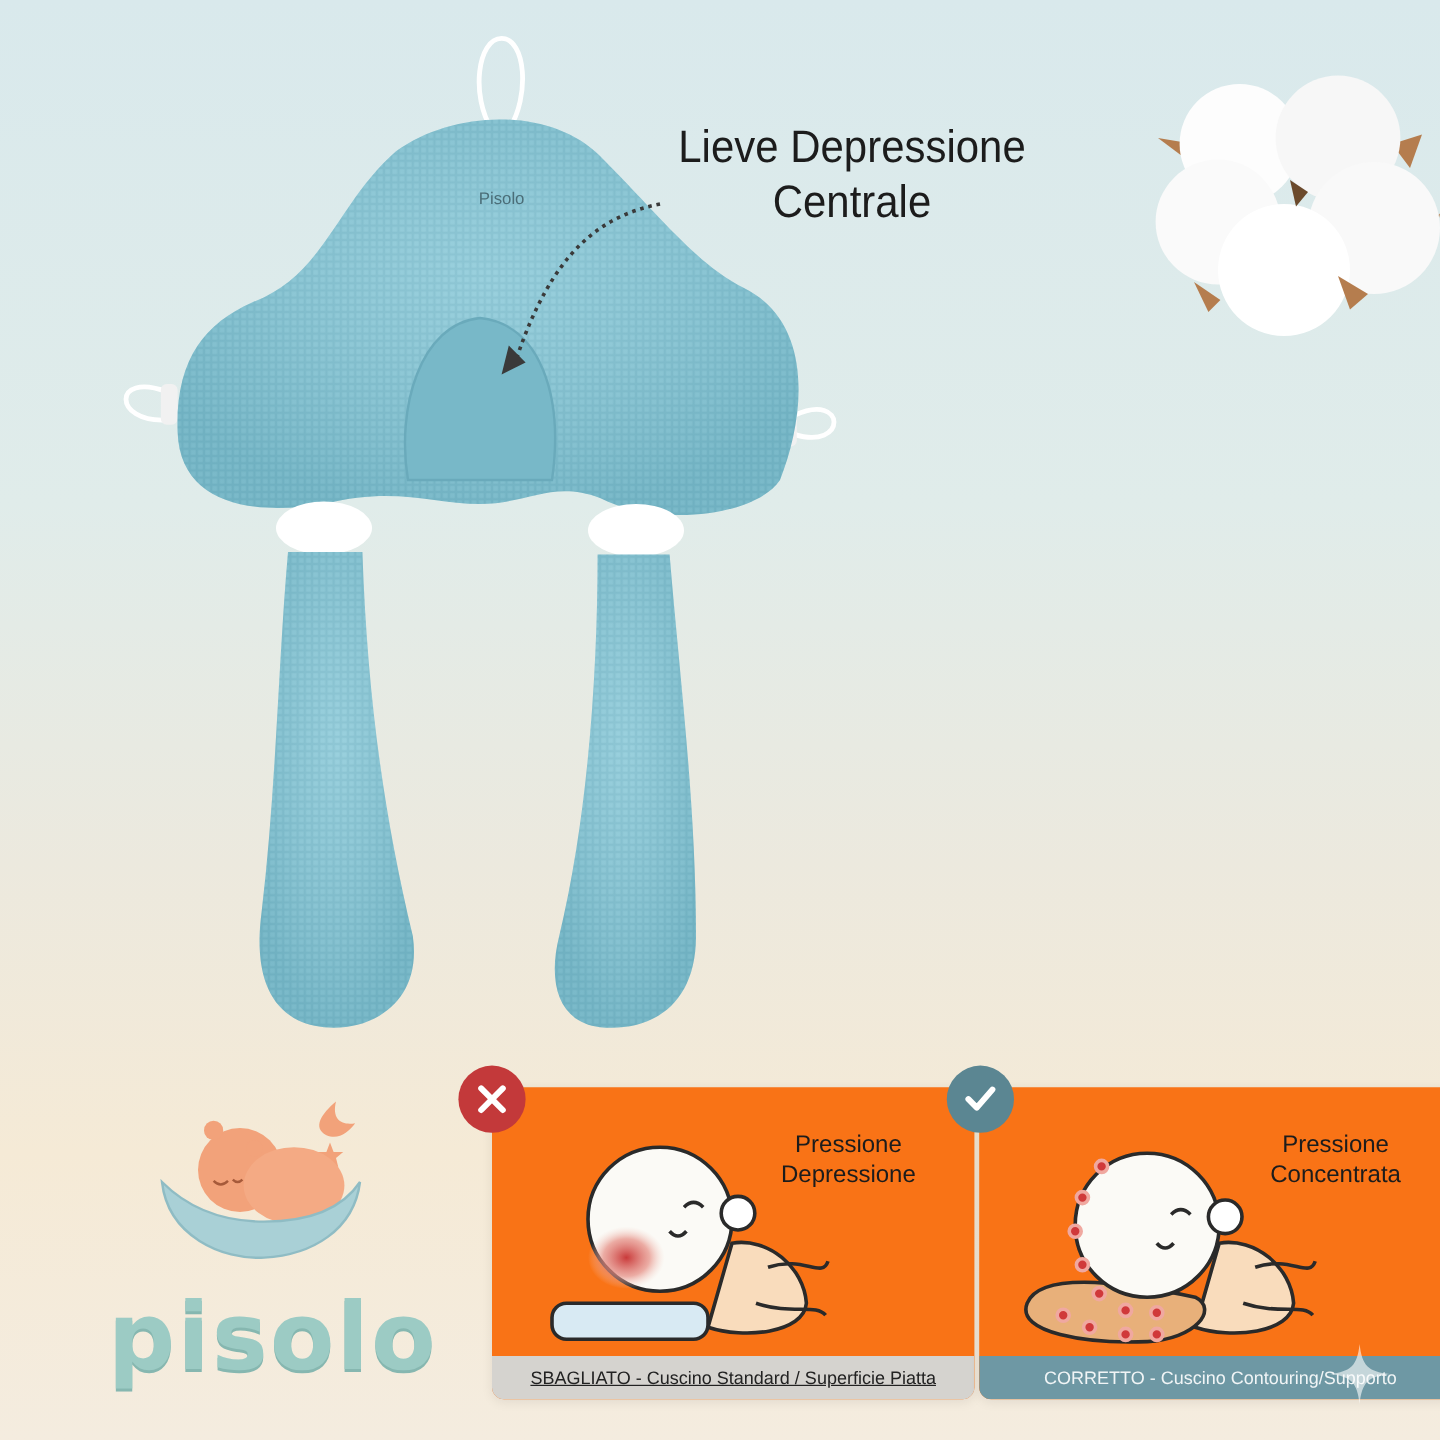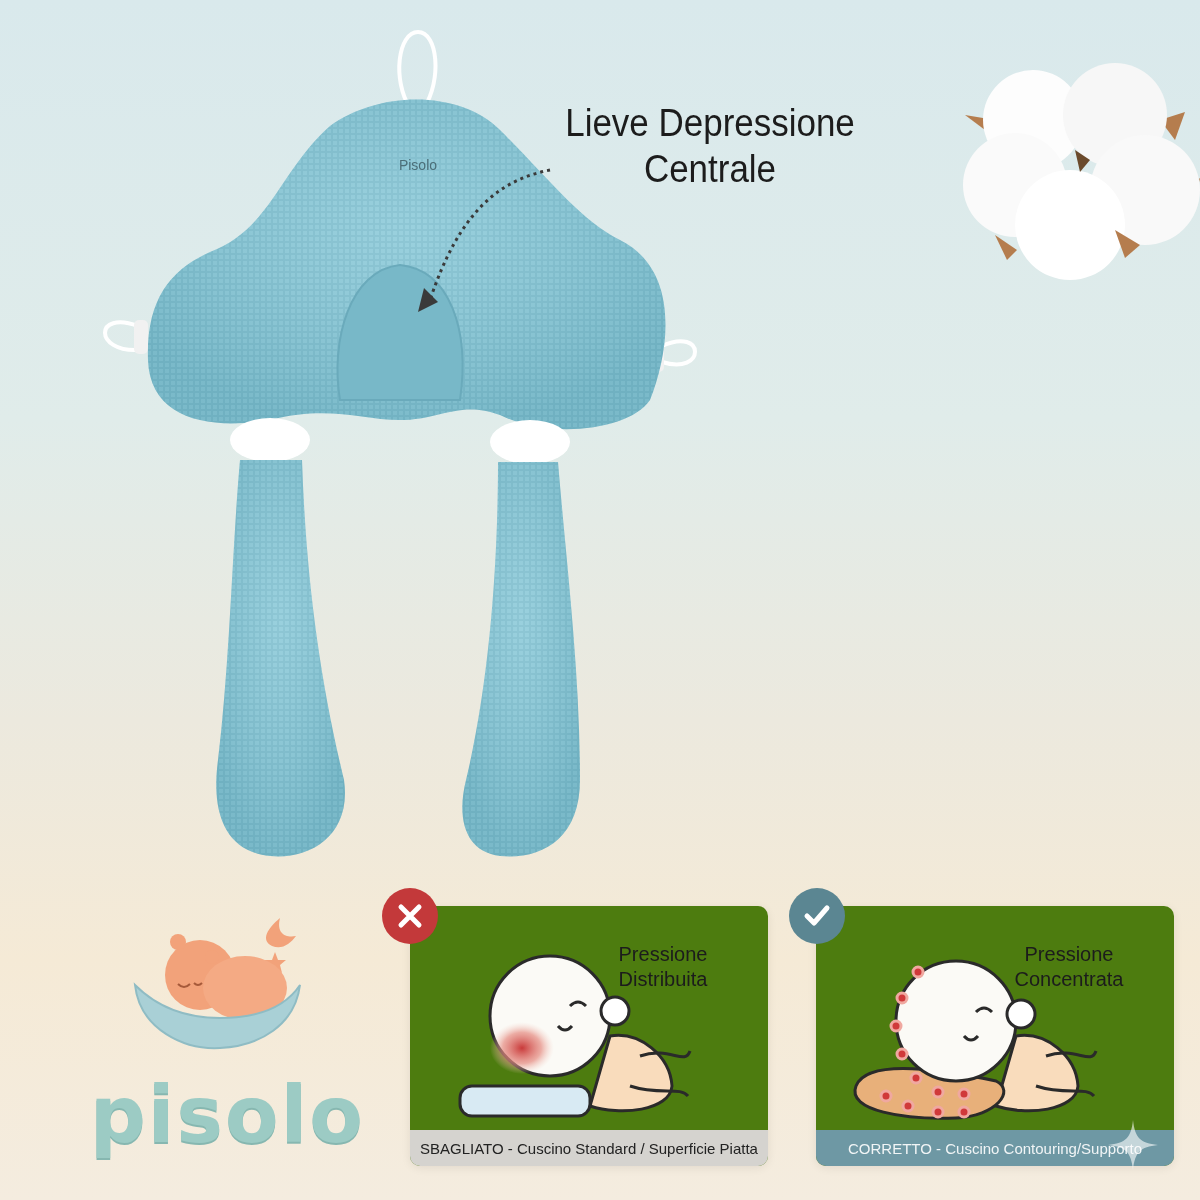--- a/index.html
+++ b/index.html
@@ -31,33 +31,33 @@
   .logo-word {
     position: absolute; left: 0; top: 170px; width: 260px;
     text-align: center; color: #9ccbc4;
     font-family: "DejaVu Sans", sans-serif; font-weight: 700;
     font-size: 78px; letter-spacing: 2px;
     text-shadow: 0 2px 0 #86b7b0;
   }
 
   
   .card {
-    position: absolute; width: 358px; height: 260px;
-    background: #4d7c0f; border-radius: 10px;
+    position: absolute; width: 402px; height: 260px;
+    background: #f97316; border-radius: 10px;
     box-shadow: 0 2px 10px rgba(0,0,0,0.08);
     overflow: hidden;
   }
   .card-left { left: 410px; top: 906px; }
   .card-right { left: 816px; top: 906px; }
   .card-caption {
     position: absolute; left: 0; bottom: 0; width: 100%; height: 36px;
     display: flex; align-items: center; justify-content: center;
     font-family: "Liberation Sans", sans-serif; font-size: 15px;
   }
-  .card-left .card-caption { background: #d5d3cf; color: #222; }
+  .card-left .card-caption { background: #d5d3cf; color: #222; text-decoration: underline; }
   .card-right .card-caption { background: #6e98a4; color: #f1f5f6; }
   .card-label {
     position: absolute; right: 30px; top: 36px; width: 150px;
     text-align: center; font-size: 20px; line-height: 25px; color: #1c1c1c;
     font-family: "Liberation Sans", sans-serif;
   }
   .card-art { position: absolute; left: 30px; top: 30px; }
 
   .badge {
     position: absolute; width: 56px; height: 56px; border-radius: 50%;
@@ -162,21 +162,21 @@
     <path d="M 200 120 C 230 110, 245 130, 250 115 M 190 150 C 220 160, 240 150, 248 160" fill="none" stroke="#2a2a2a" stroke-width="3"></path>
     <circle cx="110" cy="80" r="60" fill="#fbfaf6" stroke="#2a2a2a" stroke-width="3"></circle>
     <ellipse cx="82" cy="112" rx="32" ry="26" fill="url(#hot)"></ellipse>
     <circle cx="175" cy="75" r="14" fill="#ffffff" stroke="#2a2a2a" stroke-width="3"></circle>
     <path d="M 118 90 Q 125 98 132 90" fill="none" stroke="#2a2a2a" stroke-width="3"></path>
     <path d="M 130 70 Q 138 62 146 70" fill="none" stroke="#2a2a2a" stroke-width="3"></path>
     <rect x="20" y="150" width="130" height="30" rx="12" fill="#d8eaf3" stroke="#2a2a2a" stroke-width="3"></rect>
   </svg>
   <div class="card-label">
     <div>Pressione</div>
-    <div>Distribuita</div>
+    <div>Depressione</div>
   </div>
   <div class="card-caption">SBAGLIATO - Cuscino Standard / Superficie Piatta</div>
 </div>
 <div class="badge badge-x">
   <svg width="26" height="26" viewBox="0 0 26 26">
     <path d="M 4 4 L 22 22 M 22 4 L 4 22" stroke="#ffffff" stroke-width="5" stroke-linecap="round"></path>
   </svg>
 </div>
 
 <div class="card card-right">

